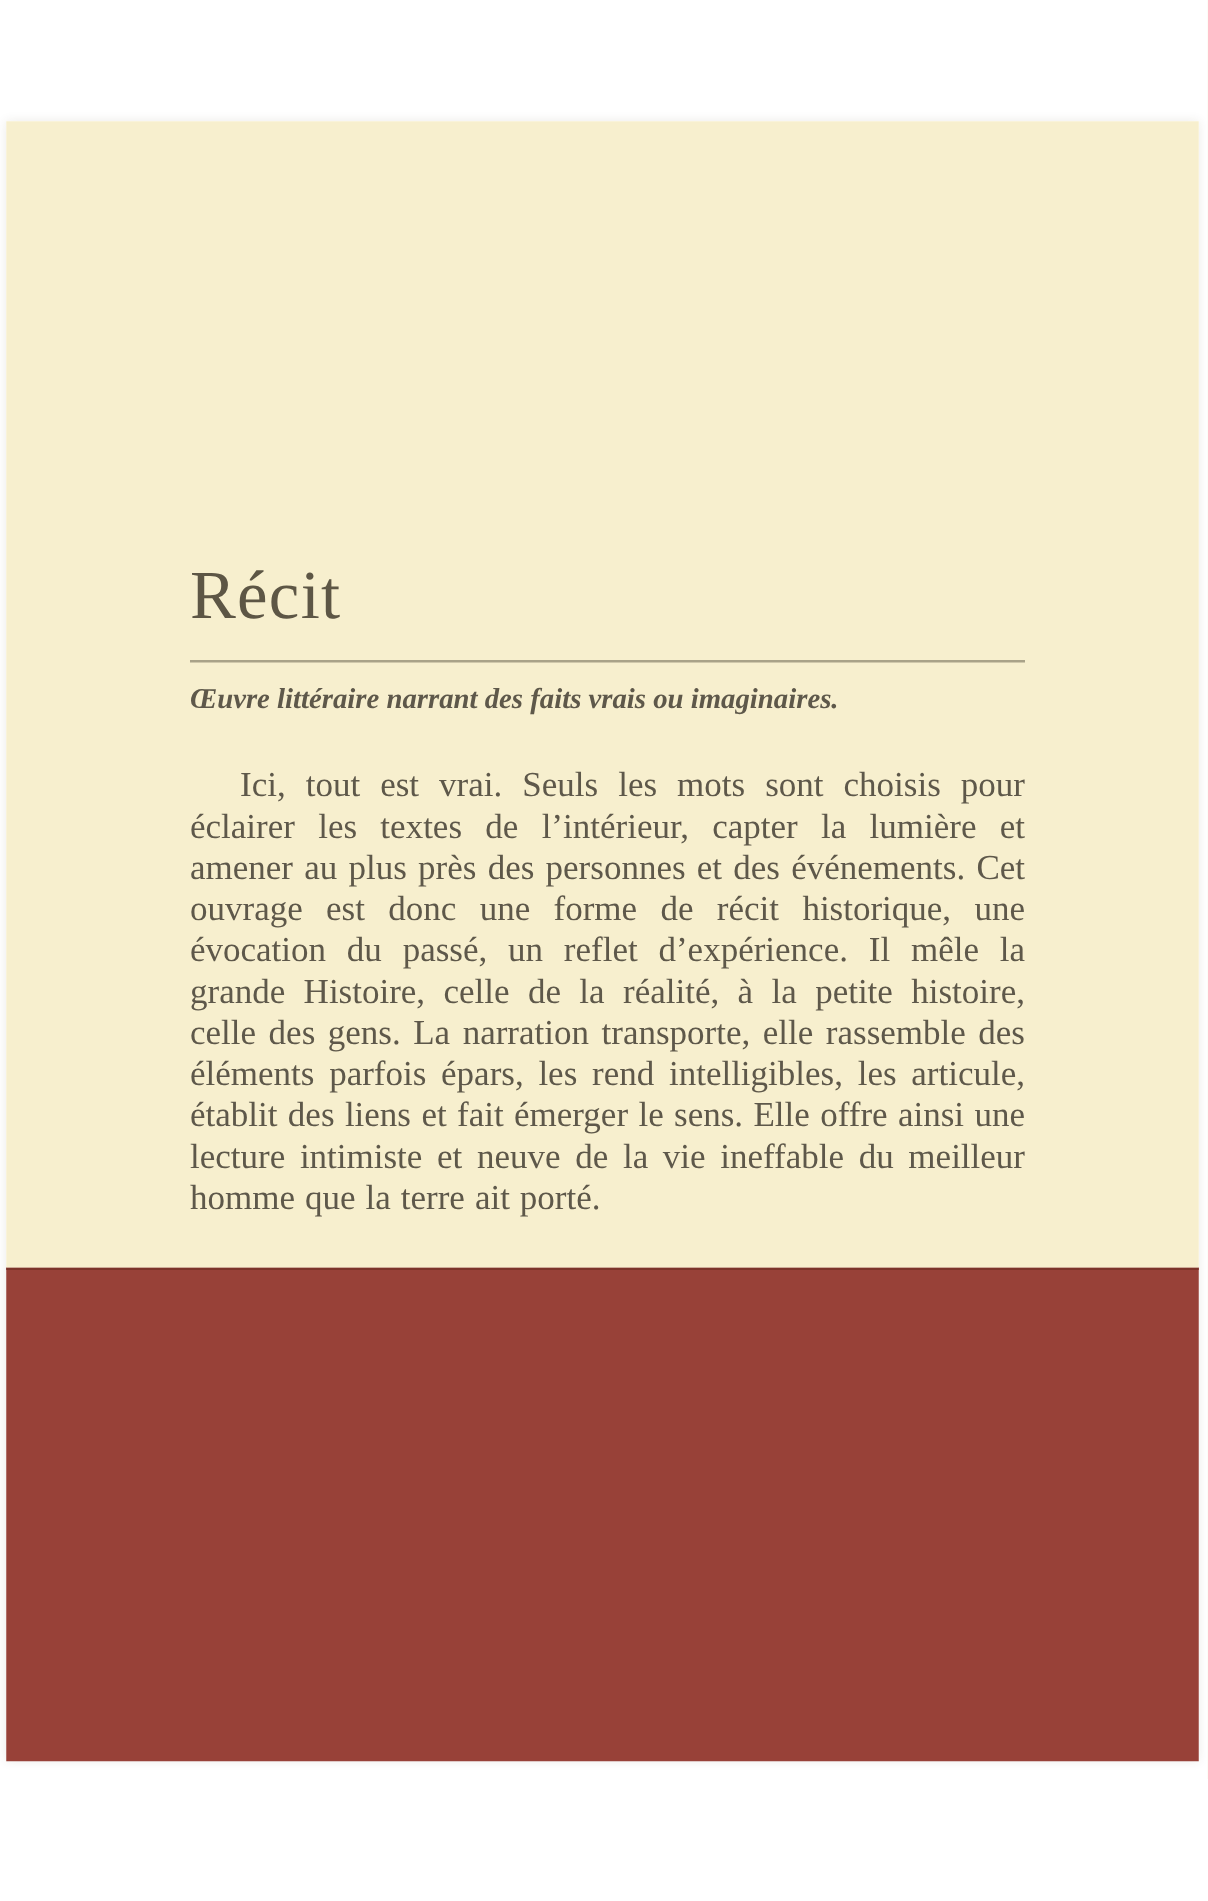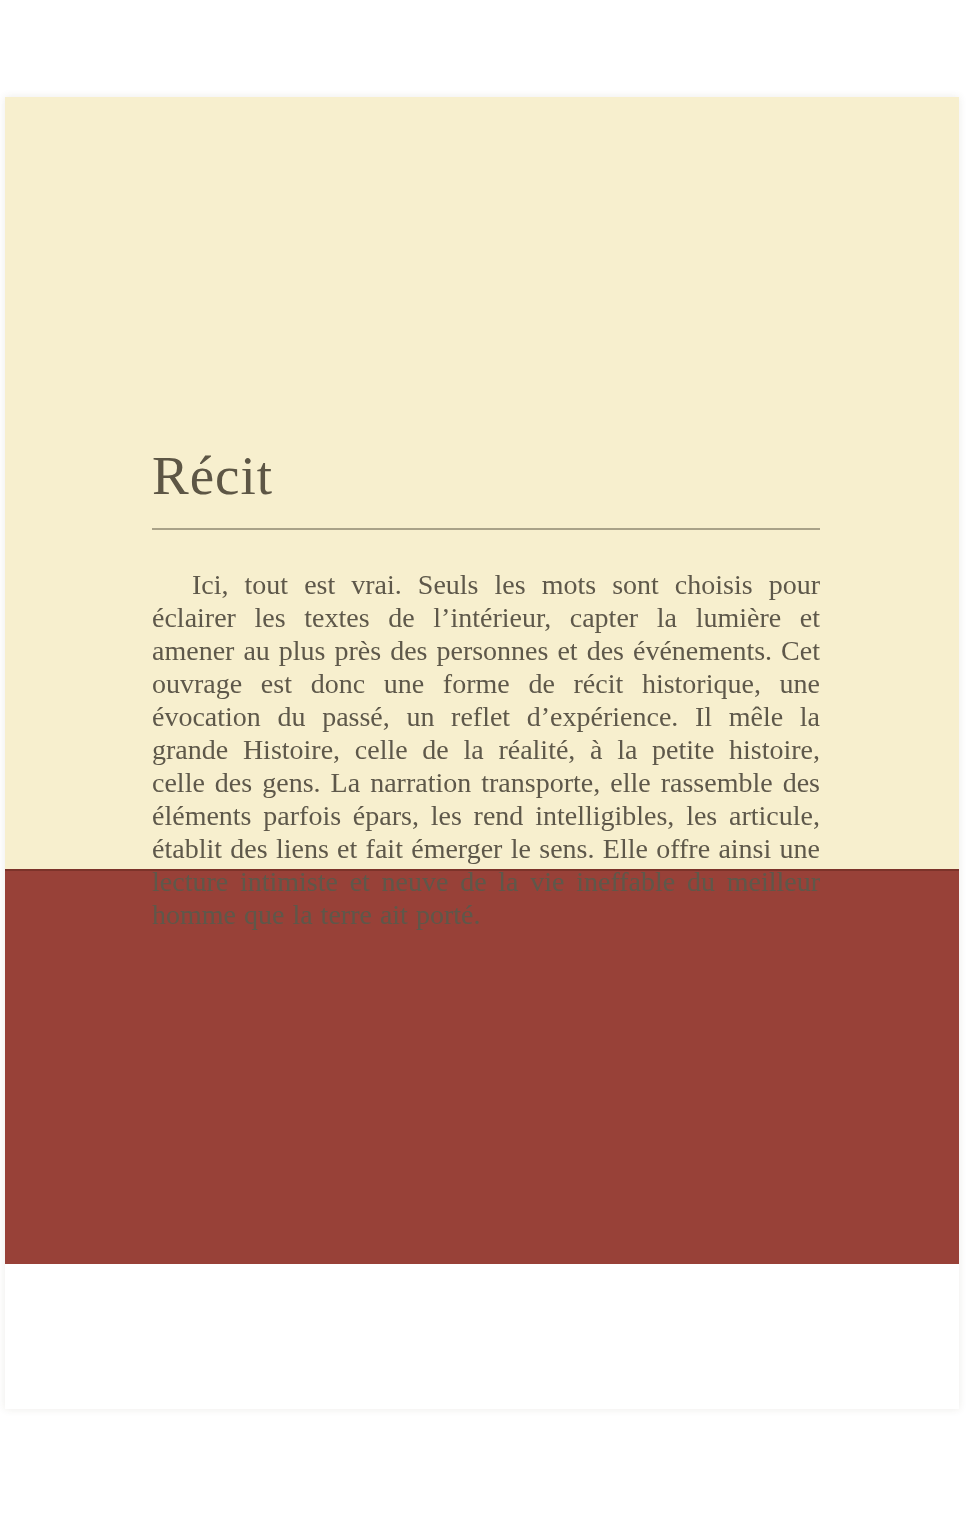--- a/index.html
+++ b/index.html
@@ -28,21 +28,21 @@
     position: absolute;
     left: 5px;
     top: 97px;
     width: 954px;
     height: 1312px;
     box-shadow: 0 0 8px rgba(70,60,30,0.10);
   }
   .page-top {
     position: relative;
     width: 100%;
-    height: 772px;
+    height: 917px;
     background: var(--cream);
   }
   .content {
     position: absolute;
     left: 147px;
     top: 0;
     width: 668px;
   }
   .page-title {
     margin-top: 350px;
@@ -84,18 +84,19 @@
 </style>
 </head>
 <body>
 
 <div class="canvas">
   <div class="page">
     <div class="page-top">
       <div class="content">
         <h1 class="page-title">Récit</h1>
         <hr class="title-rule">
+        <p class="definition">Œuvre littéraire narrant des faits vrais ou imaginaires.</p>
         <p class="body-paragraph">Ici, tout est vrai. Seuls les mots sont choisis pour éclairer les textes de l’intérieur, capter la lumière et amener au plus près des personnes et des événements. Cet ouvrage est donc une forme de récit historique, une évocation du passé, un reflet d’expérience. Il mêle la grande Histoire, celle de la réalité, à la petite histoire, celle des gens. La narration transporte, elle rassemble des éléments parfois épars, les rend intelligibles, les articule, établit des liens et fait émerger le sens. Elle offre ainsi une lecture intimiste et neuve de la vie ineffable du meilleur homme que la terre ait porté.</p>
       </div>
     </div>
     <div class="red-band"></div>
   </div>
 </div>
 
 </body></html>

